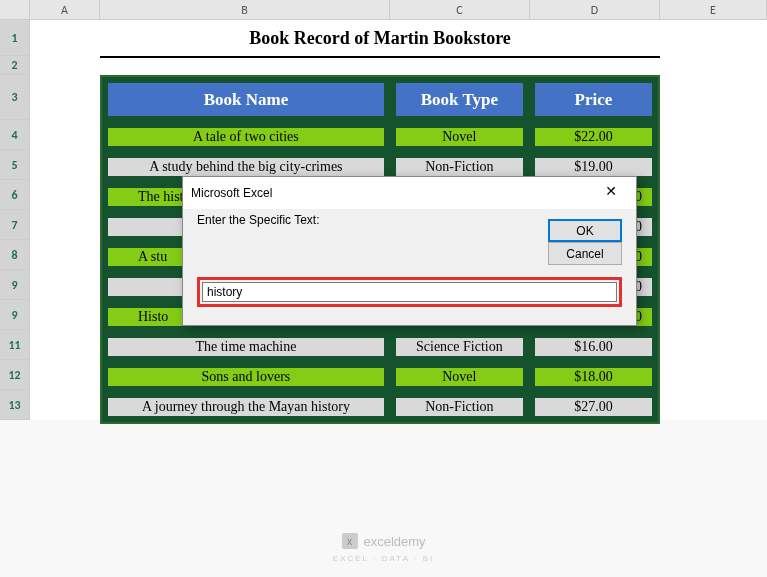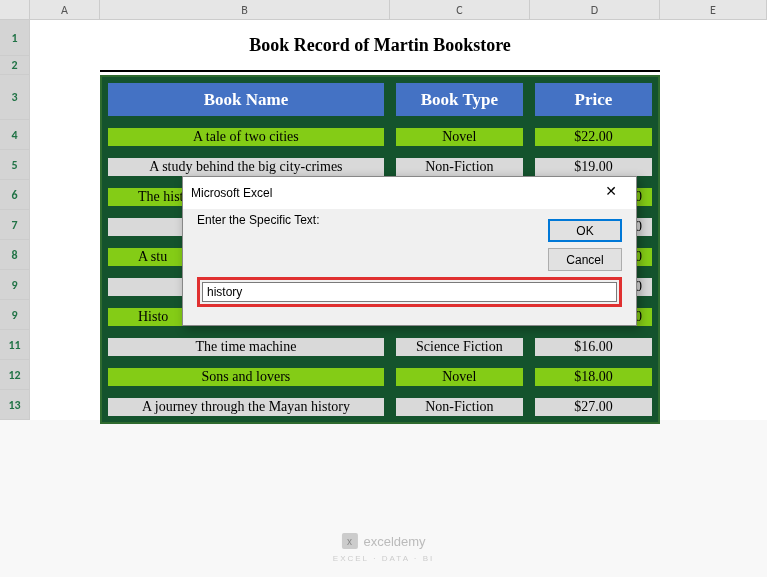--- a/index.html
+++ b/index.html
@@ -64,21 +64,21 @@
     .cells {
       position: relative;
       flex: 1;
     }
     
     .title-cell {
       position: absolute;
       left: 70px;
       top: 0;
       width: 560px;
-      height: 52px;
+      height: 38px;
       font-size: 18px;
       font-weight: bold;
       text-align: center;
       display: flex;
       align-items: center;
       justify-content: center;
       border-bottom: 2px solid #000;
       background: #fff;
     }
     
@@ -146,21 +146,21 @@
     .dialog-prompt {
       font-size: 12px;
       margin-bottom: 50px;
     }
     .dialog-buttons {
       position: absolute;
       right: 14px;
       top: 10px;
       display: flex;
       flex-direction: column;
-      gap: 6px;
+      gap: 0;
     }
     .dlg-btn {
       font-family: 'Segoe UI', Arial, sans-serif;
       font-size: 12px;
       width: 74px;
       height: 23px;
       background: #e1e1e1;
       border: 1px solid #adadad;
       cursor: pointer;
     }

